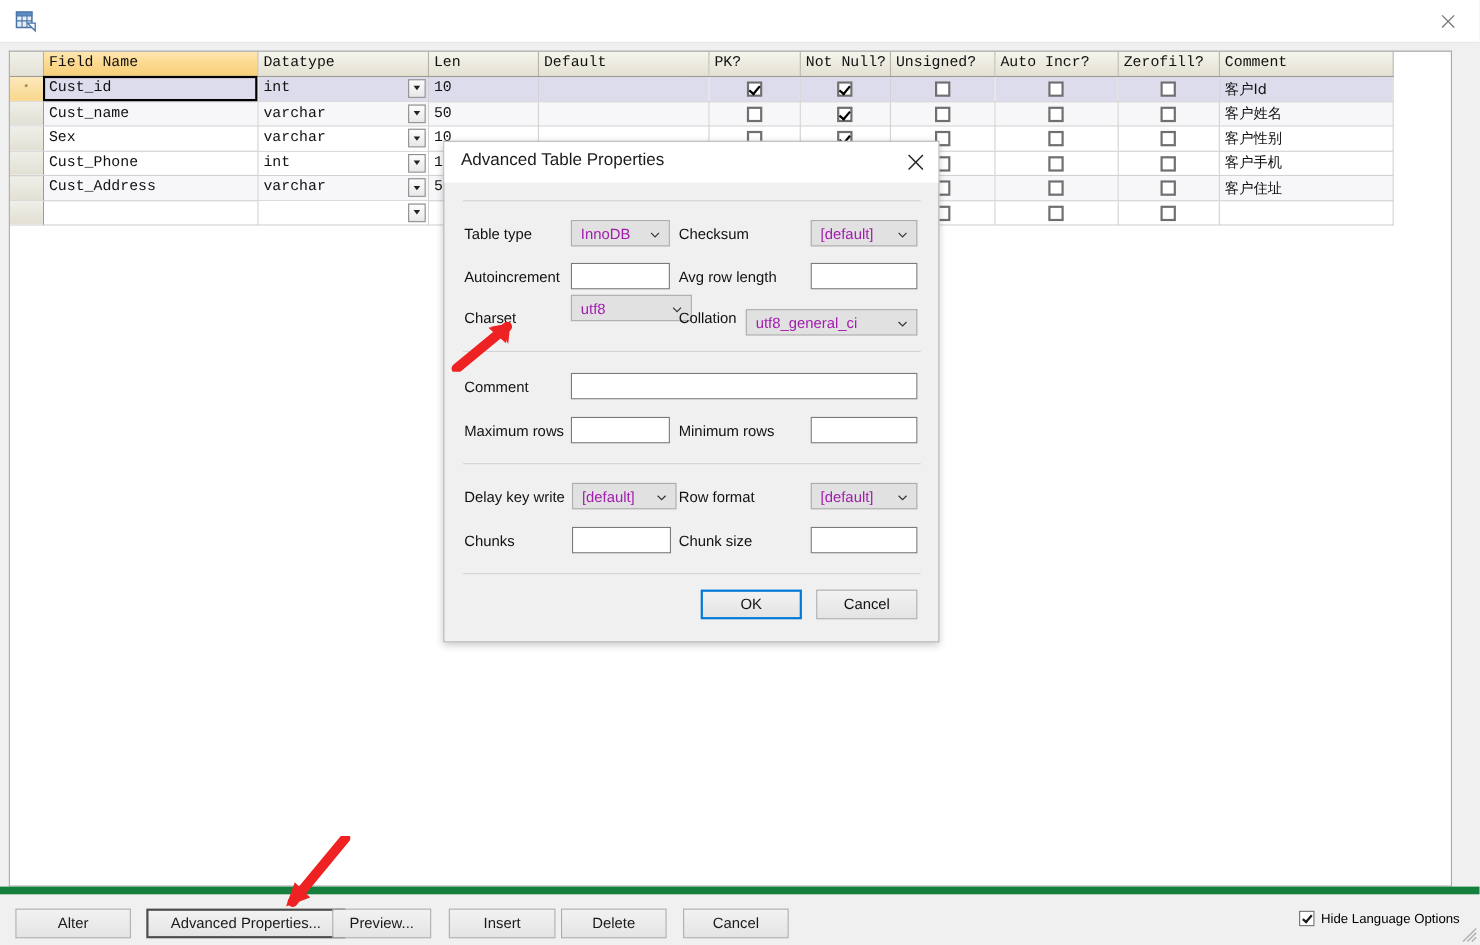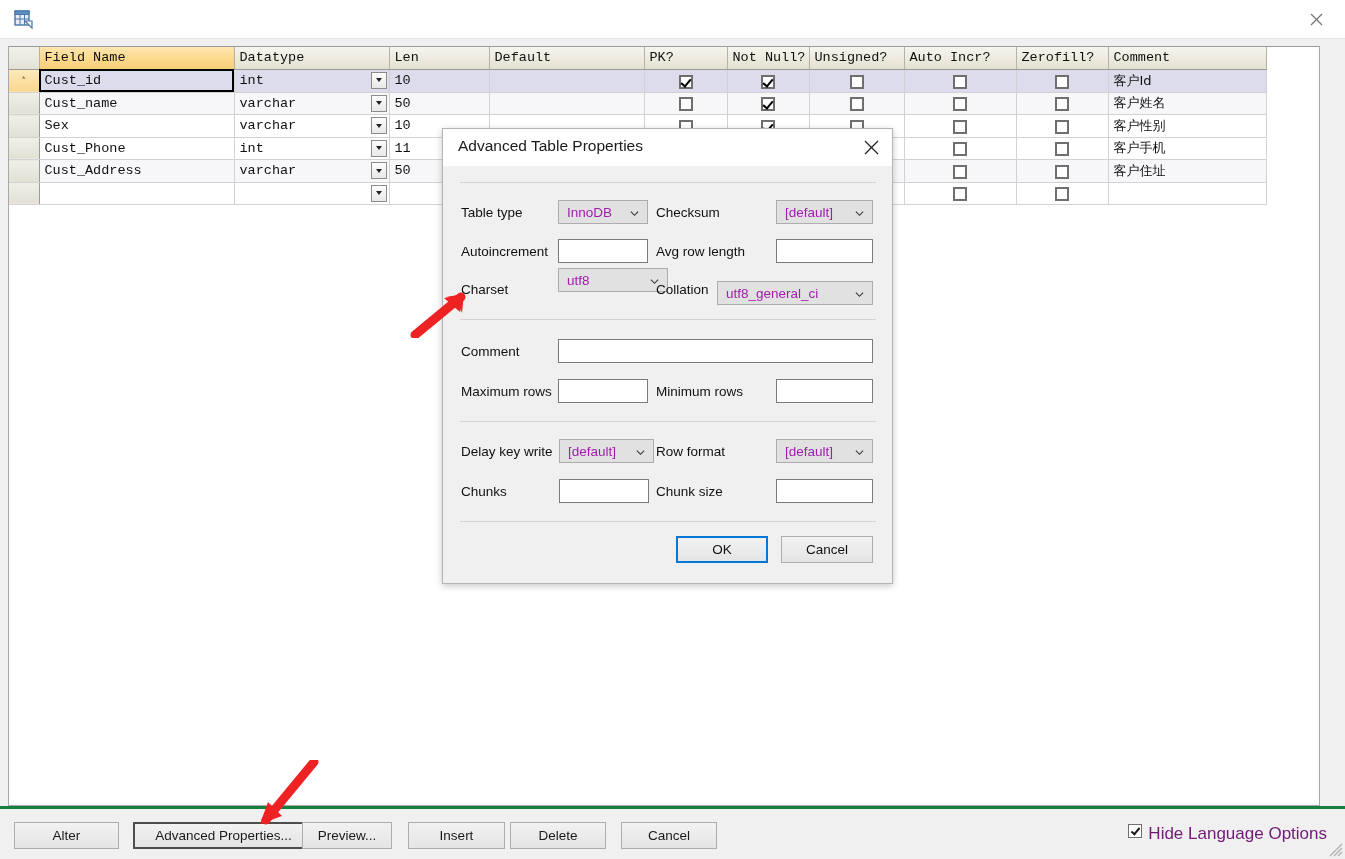--- a/index.html
+++ b/index.html
@@ -141,38 +141,38 @@
     border-width: 0 2.5px 2.5px 0;
     transform: rotate(40deg);
   }
   .cmt { font-family: "DejaVu Sans", sans-serif; font-size: 13px; }
 
   
   #bottombar {
     position: absolute; left: 0; bottom: 0;
     width: 1345px; height: 53px;
     background: #f0f0f0;
-    border-top: 3px solid #15803d;
+    border-top: 7px solid #15803d;
   }
   .btn {
     position: absolute;
     height: 27px;
     background: linear-gradient(to bottom,#f2f2f2 0%,#e4e4e4 100%);
     border: 1px solid #adadad;
     font-size: 13.5px;
     color: #1a1a1a;
     display: flex; align-items: center; justify-content: center;
     font-family: "Liberation Sans", sans-serif;
     cursor: default;
   }
   .btn.focused { border: 2px solid #4d4d4d; }
   #hide-lang {
     position: absolute; right: 18px; top: 15px;
-    display: flex; align-items: flex-start; gap: 6px;
-    font-size: 17px; color: #701a75;
+    display: flex; align-items: flex-end; gap: 6px;
+    font-size: 12px; color: #000000;
   }
   .wck {
     width: 14px; height: 14px;
     border: 1px solid #707070;
     background: #fff;
     position: relative;
     display: inline-block;
   }
   .wck.on::after {
     content: "";
@@ -188,21 +188,20 @@
   }
 
   
   #dialog {
     position: absolute;
     left: 403px; top: 128px;
     width: 451px; height: 456px;
     background: #f0f0f0;
     border: 1px solid #b4b4b4;
     box-shadow: 0 2px 7px rgba(0,0,0,.22);
-    margin-left: 39px;
   }
   #dlg-titlebar {
     position: absolute; left: 0; top: 0;
     width: 449px; height: 37px;
     background: #ffffff;
   }
   #dlg-title {
     position: absolute; left: 15px; top: 8px;
     font-size: 15.5px; color: #1b1b1b;
     white-space: nowrap;

